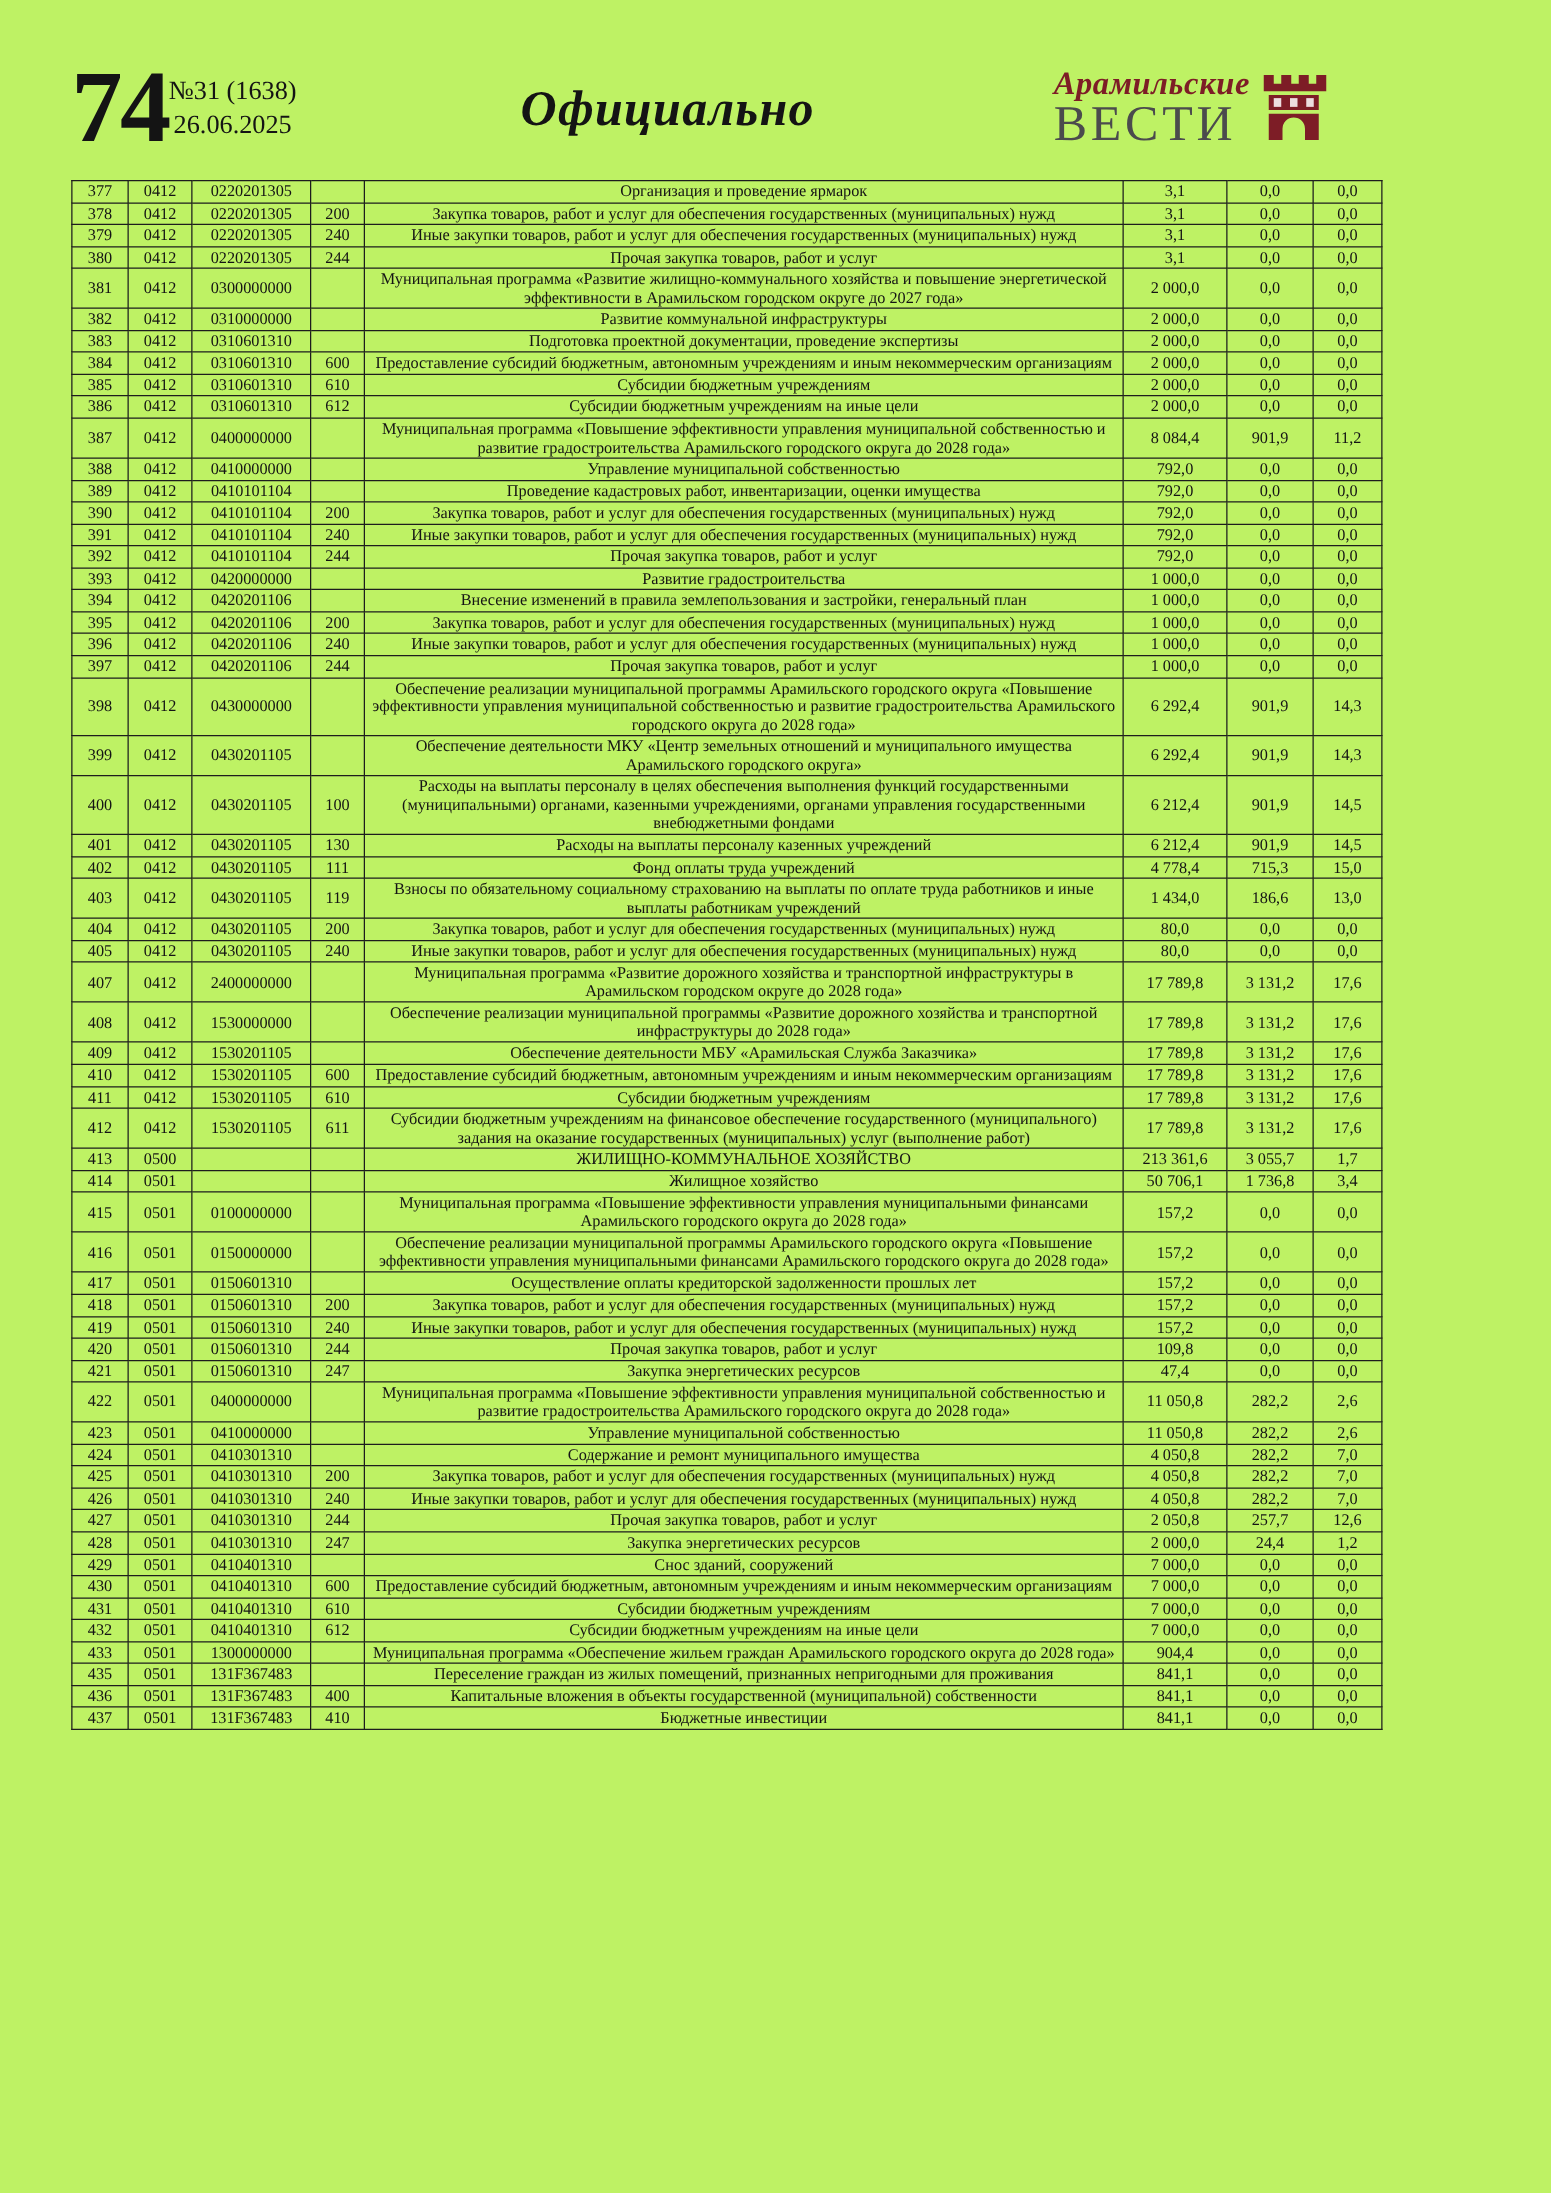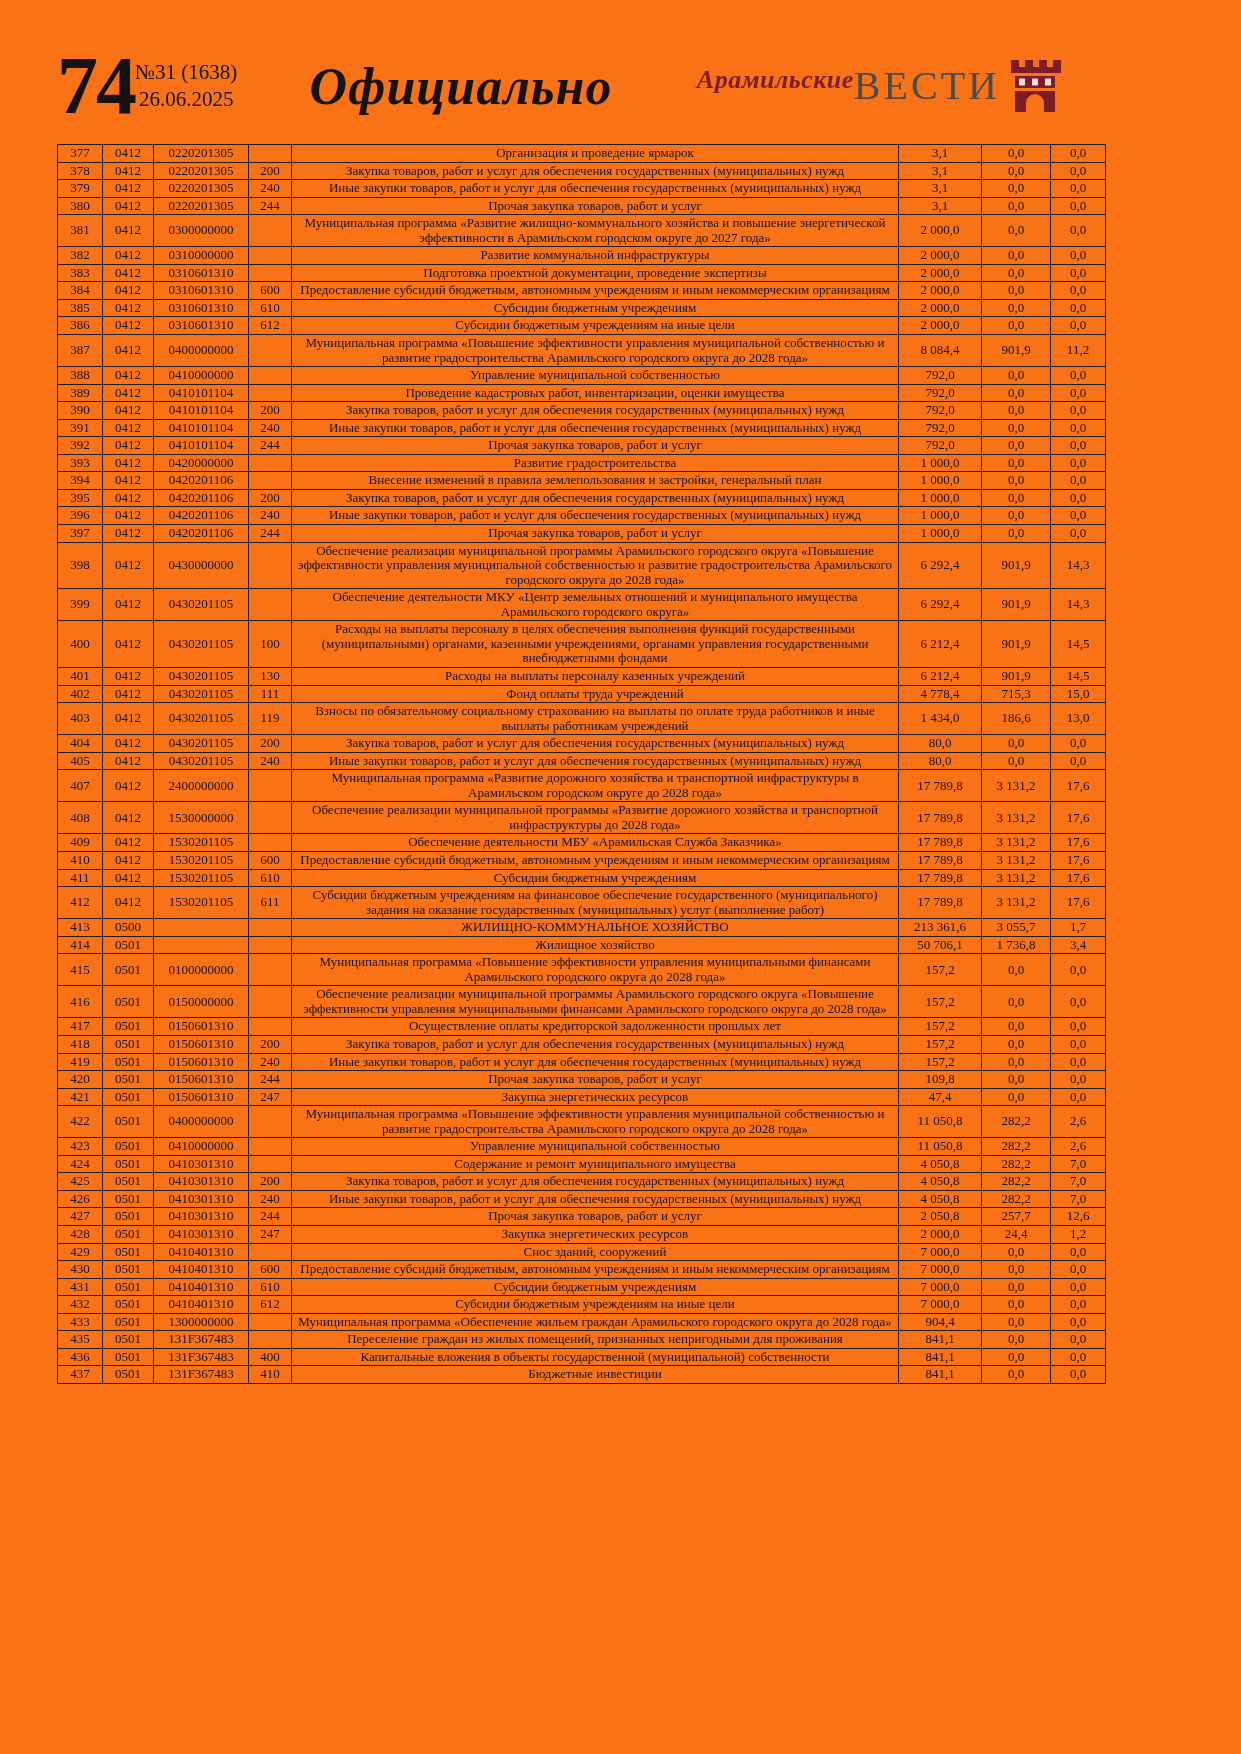--- a/index.html
+++ b/index.html
@@ -2,31 +2,31 @@
 <html lang="ru" style="--accent: #7d1d26; --vesti: #4b4b4d;"><head>
 <meta charset="utf-8">
 <style>
   html,body{margin:0;padding:0;background:#ffffff;}
   body{
     width:1241px;height:1754px;
     font-family:"Liberation Serif","DejaVu Serif",serif;
     color:#141414;
     -webkit-font-smoothing:antialiased;
   }
-  .page{position:relative;width:1241px;height:1754px;overflow:hidden;background:#f97316;}
+  .page{position:relative;width:1241px;height:1754px;overflow:hidden;background:#bef264;}
   .content{position:absolute;left:57px;top:34px;width:1005px;}
 
   
   .masthead{display:flex;align-items:center;justify-content:space-between;height:104px;margin-bottom:6px;}
   .mh-left{display:flex;align-items:center;}
   .pagenum{font-size:82px;font-weight:700;line-height:0.85;letter-spacing:-2px;}
   .issue{margin-left:0;font-size:21px;line-height:1.3;text-align:center;}
-  .section-title{font-size:52px;font-style:italic;font-weight:600;letter-spacing:1px;transform:translateX(-6px);}
+  .section-title{font-size:40px;font-style:italic;font-weight:600;letter-spacing:1px;transform:translateX(-6px);}
   .brand{display:flex;align-items:center;}
-  .brand-text{display:flex;flex-direction:row;align-items:flex-start;margin-right:8px;}
+  .brand-text{display:flex;flex-direction:column;align-items:flex-start;margin-right:8px;}
   .brand-top{color:var(--accent,#7d1d26);font-style:italic;font-weight:700;font-size:26px;line-height:1;letter-spacing:.5px;}
   .brand-bottom{color:var(--vesti,#4b4b4d);font-weight:400;font-size:40px;line-height:.95;letter-spacing:3px;}
   .crest{display:inline-block;width:54px;height:58px;}
 
   
   table.budget{border-collapse:collapse;table-layout:fixed;width:992px;font-size:13px;line-height:1.12;}
   table.budget td{
     border:1px solid #1d1d1d;
     padding:1px 3px;
     vertical-align:middle;

